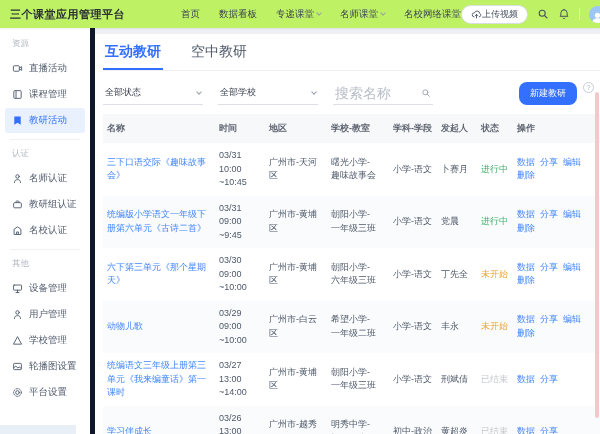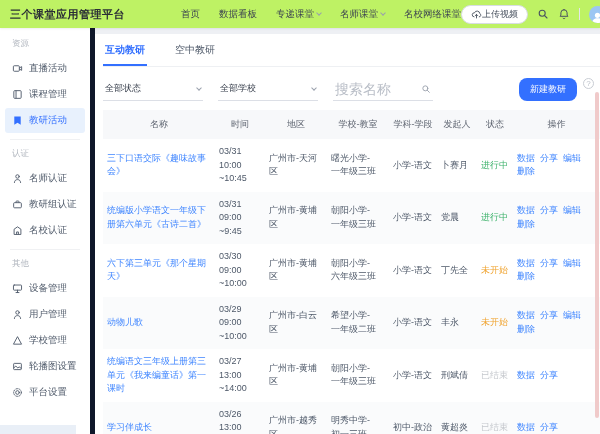--- a/index.html
+++ b/index.html
@@ -31,39 +31,39 @@
     font-size:9.5px;color:#4e5969;cursor:pointer;margin:1px 5px;border-radius:3px;white-space:nowrap}
   .side-item.active{background:#e8f1fd;color:#3370ff}
   .side-divider{height:1px;background:#f0f1f3;margin:6px 10px 2px}
   .sidebar-footer{position:absolute;bottom:0;left:0;width:76px;height:9px;background:#e9eff7}
 
   .main{flex:1;background:#eef0f4;padding-top:6px;min-width:0;position:relative}
   .card{background:#fff;height:100%;padding-left:8px;overflow:hidden}
 
   
   .tabs{display:flex;gap:26px;border-bottom:1px solid #eef0f3;padding-top:9px}
-  .tab{font-size:10px;color:#4e5969;padding:0 2px 7px;cursor:pointer}
+  .tab{font-size:14px;color:#4e5969;padding:0 2px 7px;cursor:pointer}
   .tab.active{color:#3370ff;border-bottom:2px solid #3370ff;font-weight:700}
 
   
   .filter-row{display:flex;margin:11px 0 9px;padding-right:6px}
   .select{width:100px;border-bottom:1px solid #dcdfe6;display:flex;justify-content:space-between;
     align-items:center;font-size:9px;color:#3c4350;padding:3px 2px 4px;margin-right:15px;cursor:pointer}
   .search{width:100px;border-bottom:1px solid #dcdfe6;display:flex;align-items:center;
     justify-content:space-between;padding:1px 2px 2px}
   .search input{border:none;outline:none;width:78px;font-size:14px;color:#3c4350;background:transparent}
   .search input::placeholder{color:#b9bec7}
   .btn-primary{margin-left:auto;background:#3370ff;color:#fff;font-size:9px;padding:5px 11px;
     border-radius:8px;border:none;cursor:pointer;white-space:nowrap}
   .help-circle{width:11px;height:11px;border:1px solid #c9cdd4;border-radius:50%;color:#b9bec7;
     font-size:8px;display:flex;align-items:center;justify-content:center;margin-left:6px;flex:0 0 auto;cursor:pointer}
 
   
   table{width:100%;border-collapse:collapse;table-layout:fixed;font-size:9px;color:#4e5969}
-  thead th{background:#f7f8fa;font-weight:400;color:#5f6571;text-align:center;padding:8px 4px;white-space:nowrap}
+  thead th{background:#f7f8fa;font-weight:700;color:#5f6571;text-align:left;padding:8px 4px;white-space:nowrap}
   tbody td{padding:6px 4px;vertical-align:middle;line-height:1.5}
   tbody tr:nth-child(even){background:#fafbfc}
   .name-link{color:#4086ff;cursor:pointer;display:block;line-height:1.5}
   .pre{white-space:pre-line}
   .status[data-status="running"]{color:#3db26b}
   .status[data-status="pending"]{color:#f0a32f}
   .status[data-status="ended"]{color:#c5c8cd}
   .op{color:#4086ff;margin-right:5px;cursor:pointer;white-space:nowrap}
   .op:empty{display:none}
 
@@ -264,21 +264,21 @@
         </thead>
         <tbody>
           <tr>
             <td>
                 <a class="name-link">三下口语交际《趣味故事会》</a>
               </td>
             <td class="pre">03/31 10:00
 ~10:45</td>
             <td>广州市-天河区</td>
             <td class="pre">曙光小学-
-一年级三班</td>
+趣味故事会</td>
             <td>小学-语文</td>
             <td>卜赛月</td>
             <td><span class="status" data-status="running">进行中</span></td>
             <td><a class="op">数据</a><a class="op">分享</a><a class="op">编辑</a><a class="op">删除</a></td>
           </tr>
           <tr>
             <td>
                 <a class="name-link">统编版小学语文一年级下册第六单元《古诗二首》</a>
               </td>
             <td class="pre">03/31 09:00

